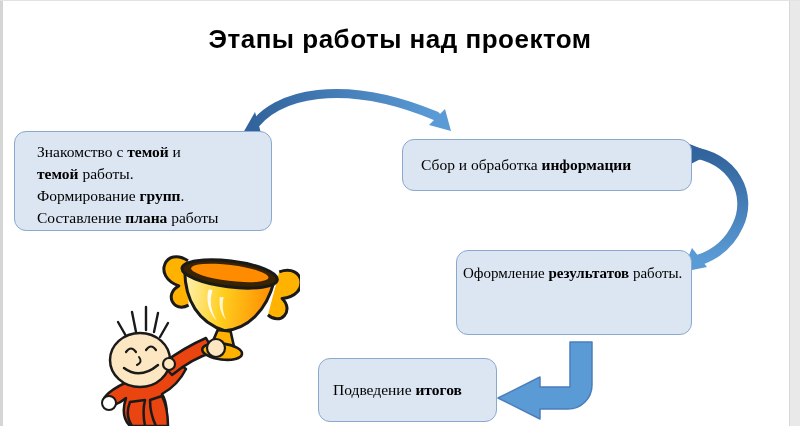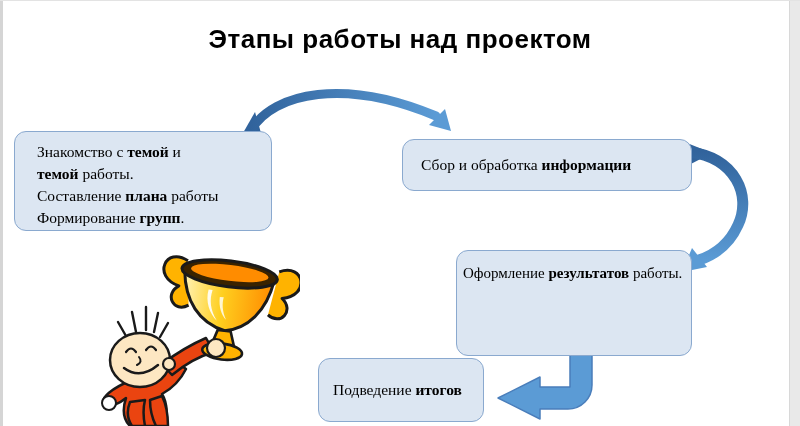--- a/index.html
+++ b/index.html
@@ -13,23 +13,23 @@
   h1.title{position:absolute;left:0;top:24px;width:800px;margin:0;text-align:center;
            font-family:"Liberation Sans",sans-serif;font-weight:bold;font-size:26px;
            letter-spacing:.5px;color:var(--title-color,#000);}
 
   .box{position:absolute;background:var(--box-fill,#dce6f2);
        border:1.6px solid var(--box-border,#8aa9cf);border-radius:12px;
        box-sizing:border-box;color:#000;font-size:15.5px;}
   .box p{margin:0;line-height:22px;white-space:nowrap;}
   .box-intro{left:14px;top:131px;width:258px;height:100px;padding:9px 8px 0 22px;}
   .box-collect{left:402px;top:139px;width:290px;height:52px;display:flex;align-items:center;padding-left:18px;overflow:hidden;}
-  .box-results{left:456px;top:250px;width:236px;height:106px;padding:12px 2px 0 6px;overflow:hidden;font-size:15px;}
+  .box-results{left:456px;top:250px;width:236px;height:85px;padding:12px 2px 0 6px;overflow:hidden;font-size:15px;}
   .box-results p{line-height:21px;}
-  .box-summary{left:318px;top:358px;width:166px;height:64px;display:flex;align-items:center;padding-left:14px;}
+  .box-summary{left:318px;top:358px;width:179px;height:64px;display:flex;align-items:center;padding-left:14px;}
 
   svg.overlay{position:absolute;left:0;top:0;}
 </style>
 </head>
 <body>
 
 <div class="stage">
 
   <h1 class="title">Этапы работы над проектом</h1>
 
@@ -58,22 +58,22 @@
     </g>
 
     <g>
       <path d="M 570 342 L 592 342 L 592 385 A 24 24 0 0 1 568 409 L 540 409 L 540 419 L 498 398 L 540 377 L 540 387 L 570 387 Z" style="fill:var(--arrow-light,#5b9bd5)" stroke="#4a7ebb" stroke-width="1.5" stroke-linejoin="round"></path>
     </g>
   </svg>
 
   <div class="box box-intro">
     <p><span>Знакомство с </span><b>темой</b><span> и</span></p>
     <p><b>темой</b><span> работы.</span></p>
+    <p><span>Формирование </span><b>групп</b><span>.</span></p>
     <p><span>Составление </span><b>плана</b><span> работы</span></p>
-    <p><span>Формирование </span><b>групп</b><span>.</span></p>
   </div>
 
   <div class="box box-collect">
     <p><span>Сбор и обработка </span><b>информации</b></p>
   </div>
 
   <div class="box box-results">
     <p><span>Оформление </span><b>результатов</b><span> работы.</span></p>
   </div>
 

